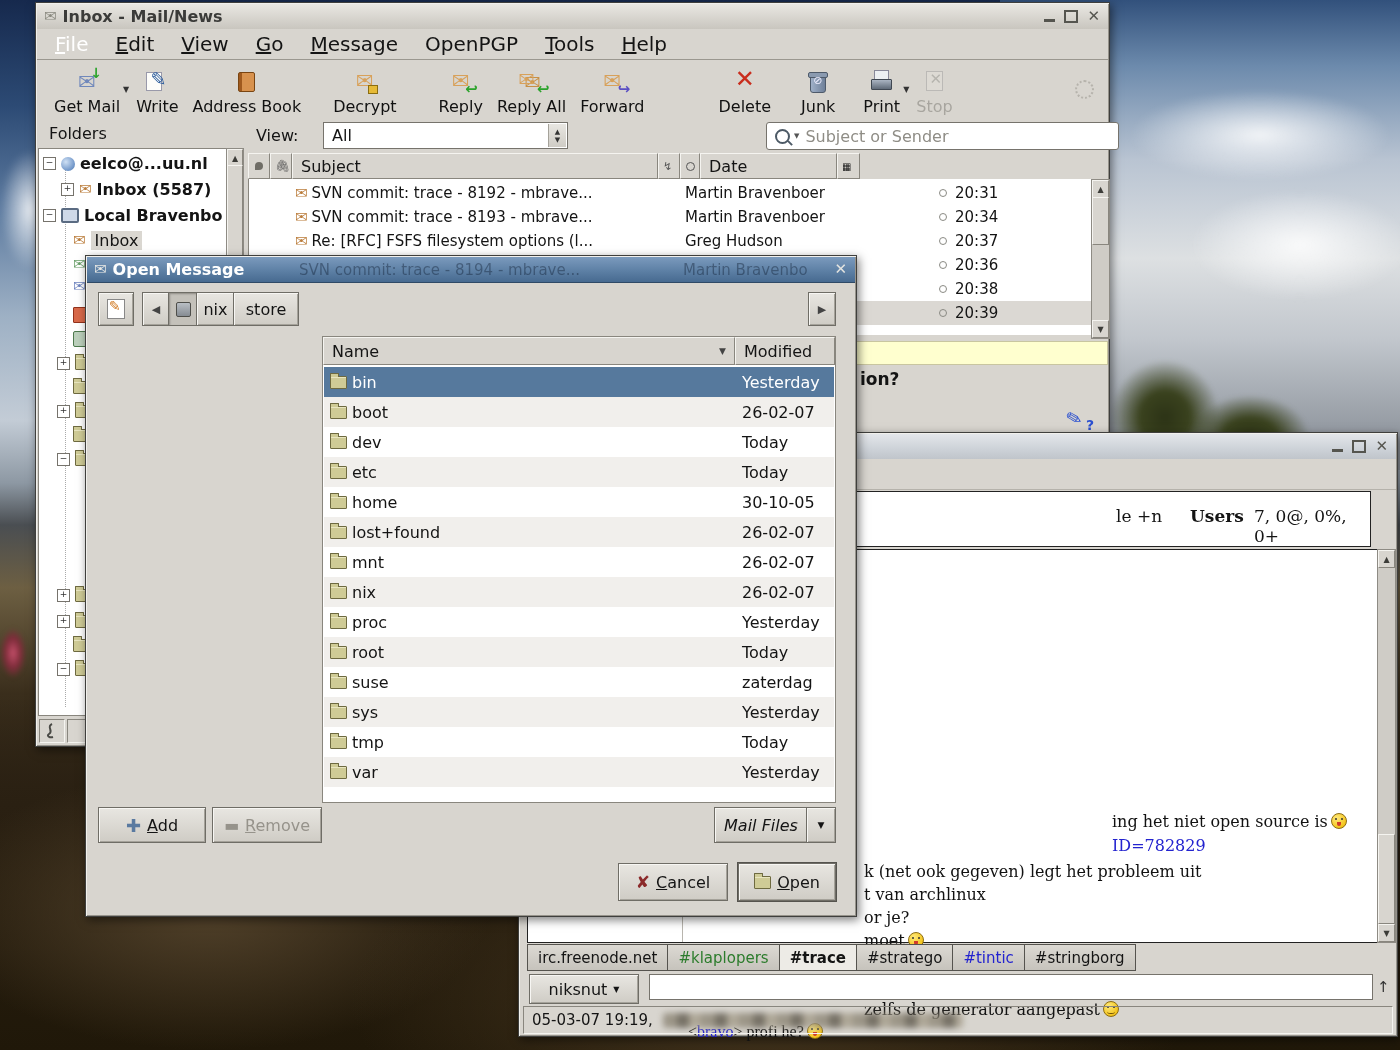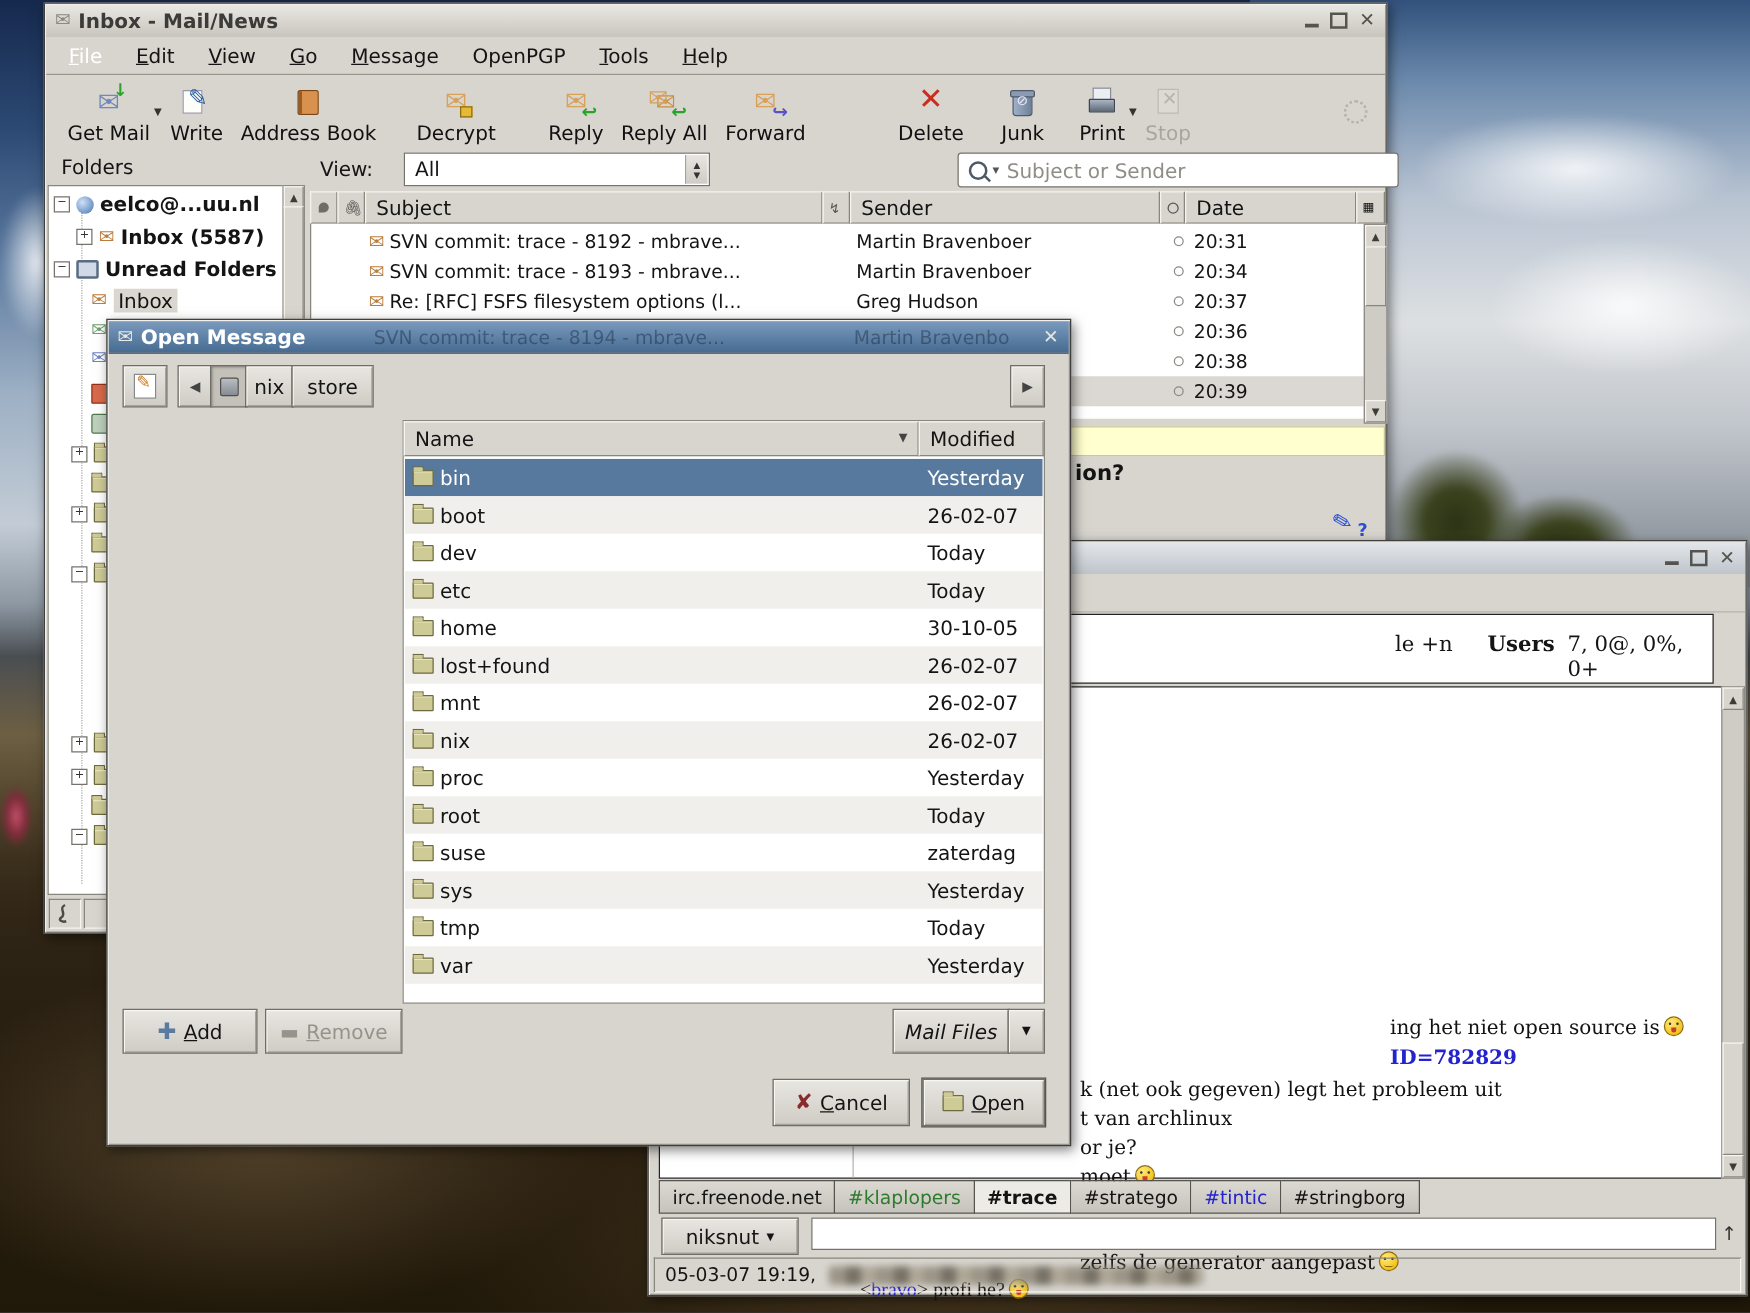--- a/index.html
+++ b/index.html
@@ -52,21 +52,21 @@
     background:radial-gradient(circle at 35% 30%,#ffe97a,#f4c51e 70%,#d6a409);border:1px solid #8d6d12;}
   .smile::before{content:"";position:absolute;left:3px;top:4px;width:2px;height:2px;background:#333;border-radius:50%;box-shadow:6px 0 0 #333;}
   .smile.t::after{content:"";position:absolute;left:5px;top:8px;width:4px;height:4px;background:#d03a2a;border-radius:0 0 3px 3px;}
   .smile.w::after{content:"";position:absolute;left:3px;top:7px;width:8px;height:4px;border-bottom:1px solid #6b4d07;border-radius:50%;}
   .mag{display:inline-block;position:relative;width:11px;height:11px;border:2px solid #4d5a66;border-radius:50%;}
   .mag::after{content:"";position:absolute;right:-3px;bottom:-4px;width:2px;height:6px;background:#4d5a66;transform:rotate(-45deg);}
   
   #mail{left:35px;top:2px;width:1073px;height:743px;}
   #mail .tb .ttl{font-weight:bold;font-size:16px;color:#3b3b39;margin-left:6px;}
   #mail-menu{position:absolute;left:1px;right:1px;top:26px;height:30px;display:flex;align-items:center;gap:27px;
-    padding-left:18px;font-size:16px;border-bottom:1px solid #9a978f;background:#d8d5cf;}
+    padding-left:18px;font-size:20px;border-bottom:1px solid #9a978f;background:#d8d5cf;}
   #mail-tools{position:absolute;left:1px;right:1px;top:57px;height:58px;display:flex;align-items:flex-end;
     padding:0 0 3px 10px;border-bottom:1px solid #9a978f;background:#d8d5cf;}
   .tbtn{display:flex;flex-direction:column;align-items:center;justify-content:flex-end;gap:2px;
     padding:2px 7px;font-size:16px;color:#111;}
   .tbtn .ic{position:relative;width:30px;height:26px;display:flex;align-items:center;justify-content:center;}
   .dis{opacity:.45;}
   .dda{font-size:8px;color:#333;margin-left:-4px;align-self:center;}
   .spin{width:15px;height:15px;border:2px dotted #b6b3ac;border-radius:50%;margin-left:auto;margin-right:14px;align-self:center;}
   
   .g{position:absolute;line-height:1;}
@@ -165,21 +165,21 @@
 
   <div id="topic">
     <span class="abs" style="left:588px;top:14px;">le  +n</span>
     <span class="abs b" style="left:662px;top:14px;">Users</span>
     <span class="abs" style="left:726px;top:14px;">7, 0@, 0%, 0+</span>
   </div>
 
   <div id="chat">
     <div class="abs" style="left:154px;top:0;bottom:0;width:1px;background:#b8b5ae;"></div>
     <div class="iline" style="left:584px;top:262px;"><span>ing het niet open source is</span><span class="smile t"></span></div>
-    <div class="iline ilink" style="left:584px;top:286px;font-weight:bold;">ID=782829</div>
+    <div class="iline ilink" style="left:584px;top:286px;">ID=782829</div>
     <div class="iline" style="left:336px;top:312px;">k (net ook gegeven) legt het probleem uit</div>
     <div class="iline" style="left:336px;top:335px;">t van archlinux</div>
     <div class="iline" style="left:336px;top:358px;">or je?</div>
     <div class="iline" style="left:336px;top:381px;"><span>moet</span><span class="smile t"></span></div>
     <div class="iline" style="left:336px;top:427px;">bug stemmen</div>
     <div class="iline" style="left:336px;top:450px;"><span>zelfs de generator aangepast</span><span class="smile w"></span></div>
     <div class="iline" style="left:160px;top:473px;font-family:Liberation Serif, serif;">
       <span>&lt;</span><span class="ilink">bravo</span><span>&gt;</span><span> profi he?</span><span class="smile t"></span>
     </div>
   </div>
@@ -326,21 +326,21 @@
       <span class="b">eelco@...uu.nl</span>
     </div>
     <div class="trow" style="left:22px;top:31px;">
       <span class="exp">+</span>
       <span class="env">✉</span>
       <span class="b">Inbox (5587)</span>
     </div>
     <div class="trow" style="left:4px;top:57px;">
       <span class="exp">−</span>
       <span style="display:inline-block;width:14px;height:11px;background:#cfd9e8;border:2px solid #5a6b82;border-radius:2px;"></span>
-      <span class="b">Unread Folders</span>
+      <span class="b">Local Bravenbo</span>
     </div>
     <div class="trow" style="left:34px;top:82px;">
       <span class="env">✉</span>
       <span style="background:#dad7d1;padding:0 4px;">Inbox</span>
     </div>
     <div class="trow" style="left:34px;top:106px;">
       <span class="env" style="color:#6aa06a;">✉</span>
       <span>Unsent</span>
     </div>
 
@@ -414,23 +414,20 @@
             <span style="width:8px;height:8px;background:#6f6d66;border-radius:50% 50% 50% 0;margin-left:-2px;"></span>
           </span>
       <span class="col" style="width:22px;">
             <span style="font-size:12px;color:#555;margin-left:-4px;">🖇︎</span>
           </span>
       <span class="col" style="width:366px;">
             <span>Subject</span>
           </span>
       <span class="col" style="width:22px;">
             <span style="font-size:11px;color:#555;margin-left:-4px;">↯</span>
-          </span>
-      <span class="col" style="width:248px;">
-            <span>Sender</span>
           </span>
       <span class="col" style="width:20px;">
             <span style="width:7px;height:7px;border:1px solid #555;border-radius:50%;margin-left:-3px;"></span>
           </span>
       <span class="col" style="width:137px;">
             <span>Date</span>
           </span>
       <span class="col" style="width:23px;">
             <span style="font-size:10px;margin-left:-4px;">▦</span>
           </span>

